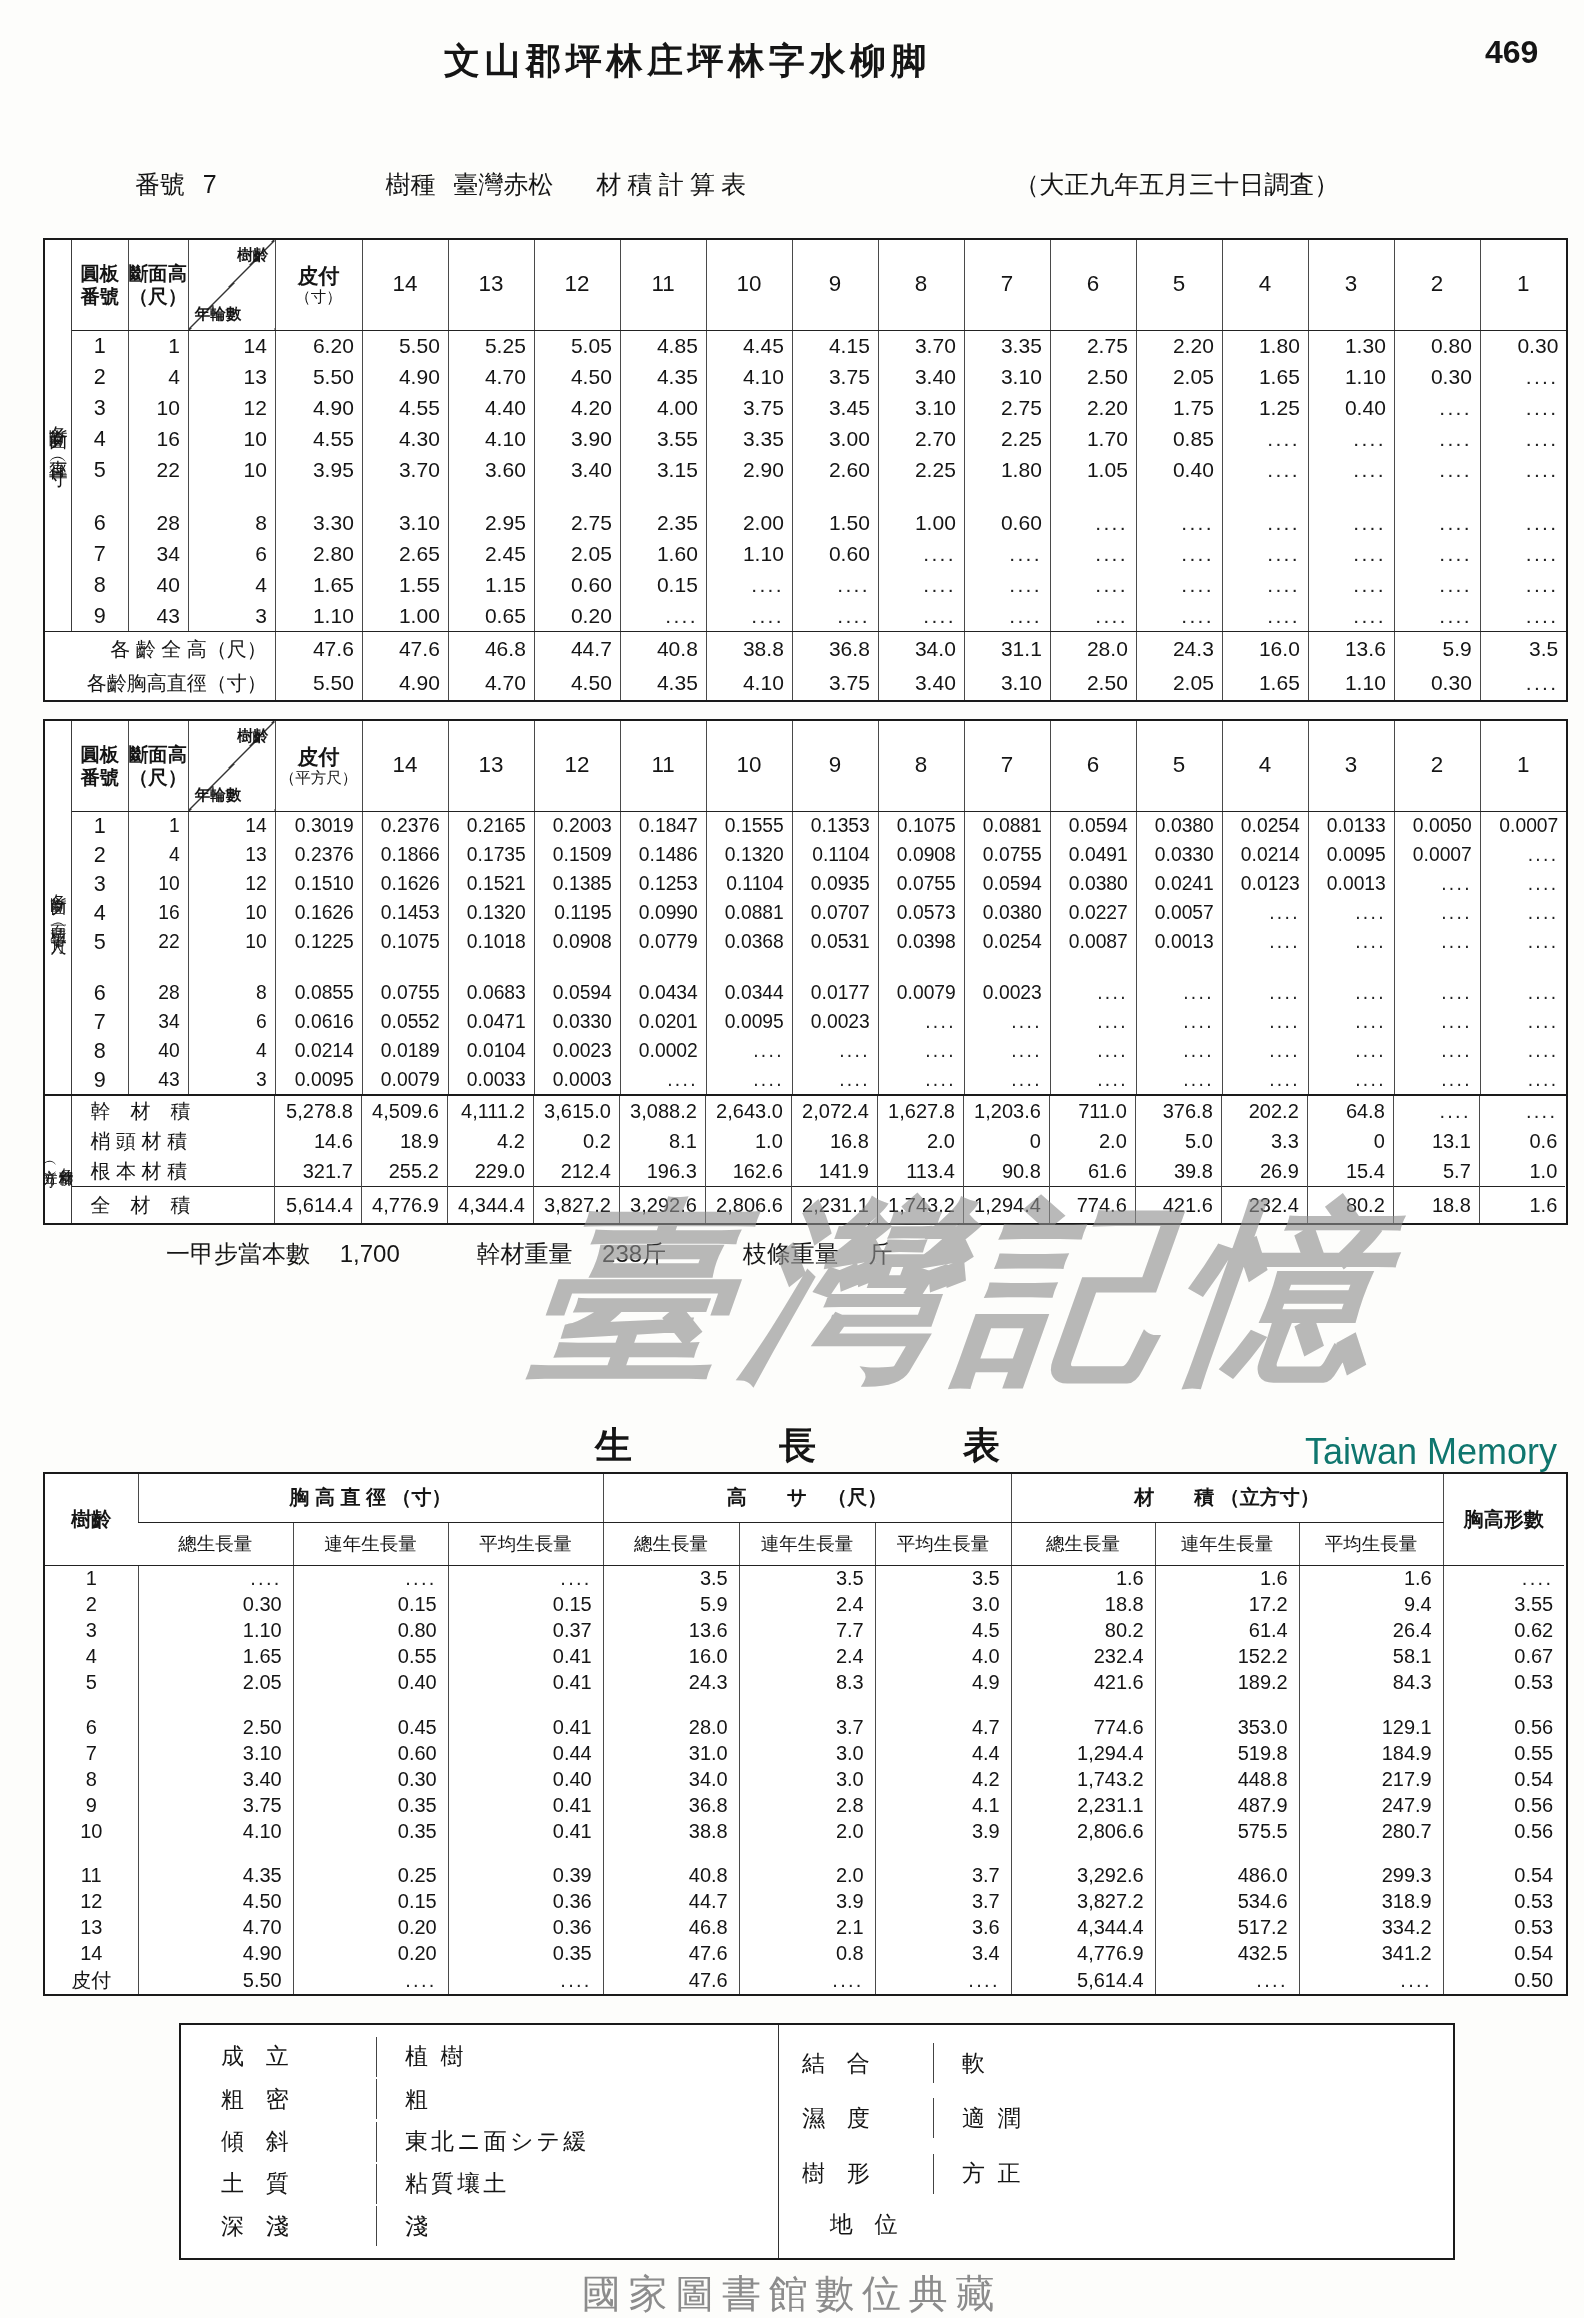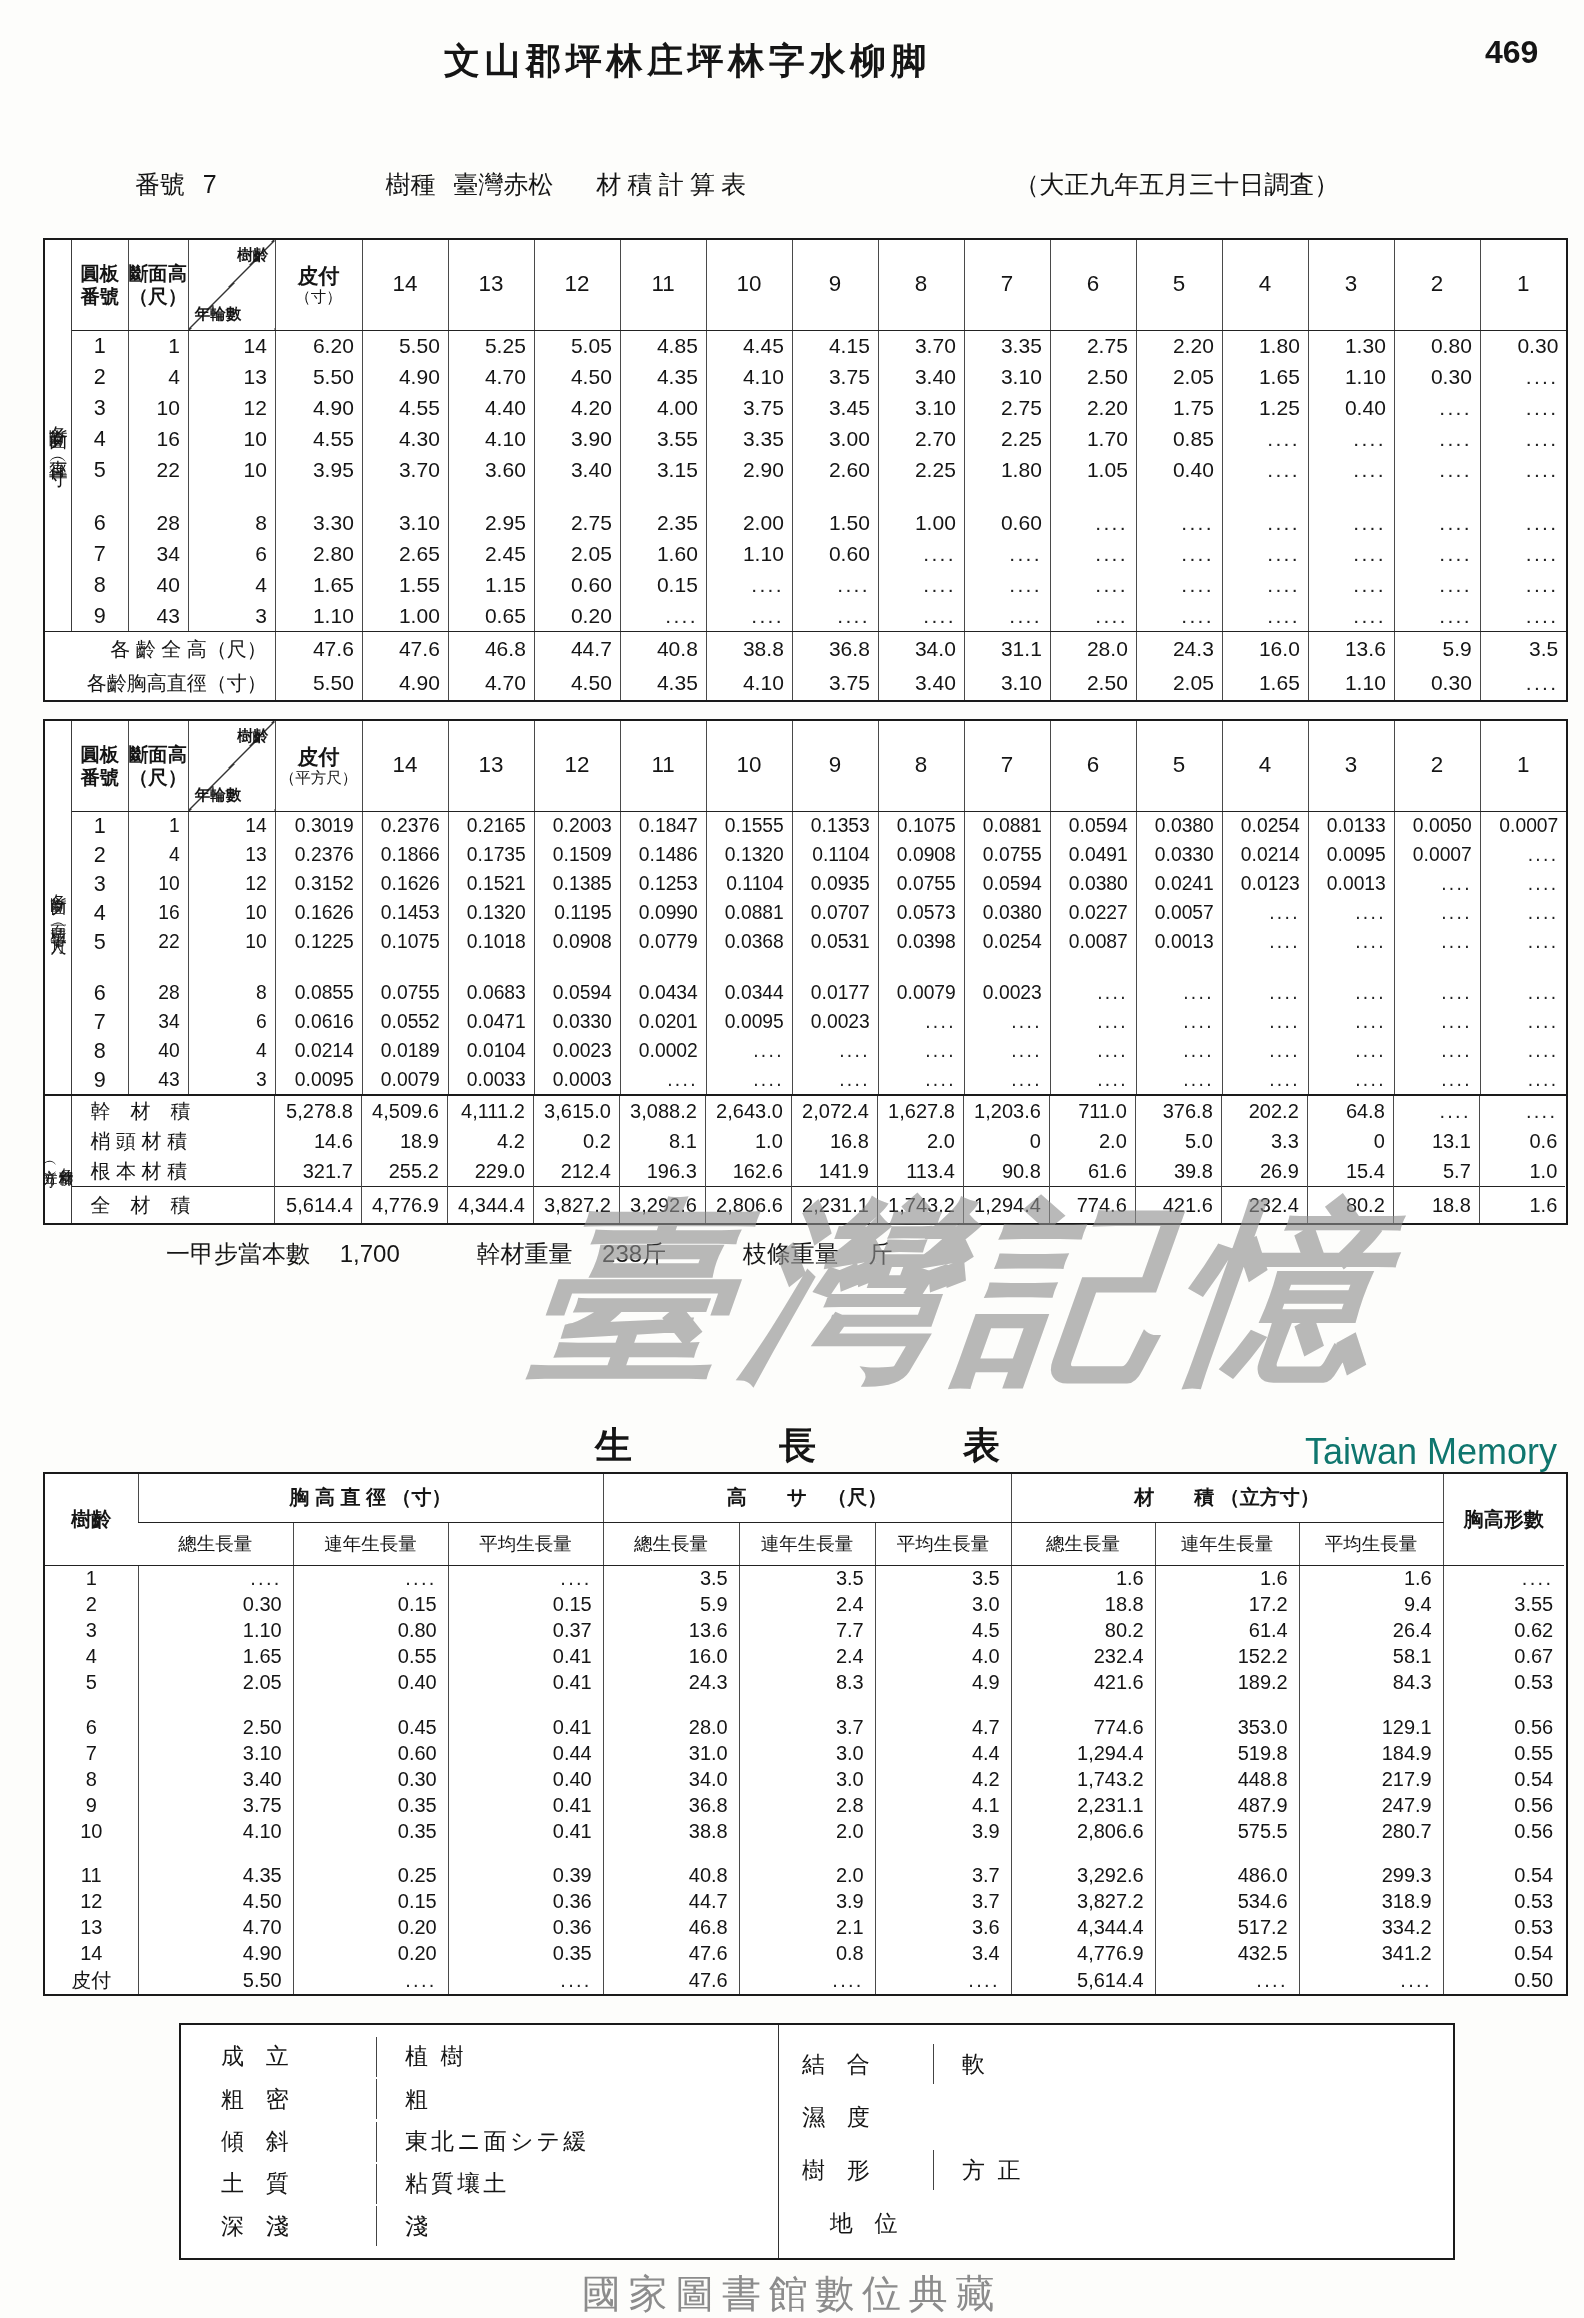--- a/index.html
+++ b/index.html
@@ -444,21 +444,21 @@
               <td>0.0330</td>
               <td>0.0214</td>
               <td>0.0095</td>
               <td>0.0007</td>
               <td class="dots">....</td>
             </tr>
             <tr>
               <td>3</td>
               <td>10</td>
               <td>12</td>
-              <td>0.3152</td>
+              <td>0.1510</td>
               <td>0.1626</td>
               <td>0.1521</td>
               <td>0.1385</td>
               <td>0.1253</td>
               <td>0.1104</td>
               <td>0.0935</td>
               <td>0.0755</td>
               <td>0.0594</td>
               <td>0.0380</td>
               <td>0.0241</td>
@@ -947,20 +947,21 @@
         <span class="site-val">淺</span>
       </div>
     </div>
     <div class="site-half site-right">
       <div class="site-row">
         <span class="site-label" style="width:131px;padding-left:23px;">結 合</span>
         <span class="site-val">軟</span>
       </div>
       <div class="site-row">
         <span class="site-label" style="width:131px;padding-left:23px;">濕 度</span>
+        <span class="site-val">適 潤</span>
       </div>
       <div class="site-row">
         <span class="site-label" style="width:131px;padding-left:23px;">樹 形</span>
         <span class="site-val">方 正</span>
       </div>
       <div class="site-row">
         <span class="site-label" style="width:131px;padding-left:23px;text-align:center;">地 位</span>
       </div>
     </div>
   </div>

